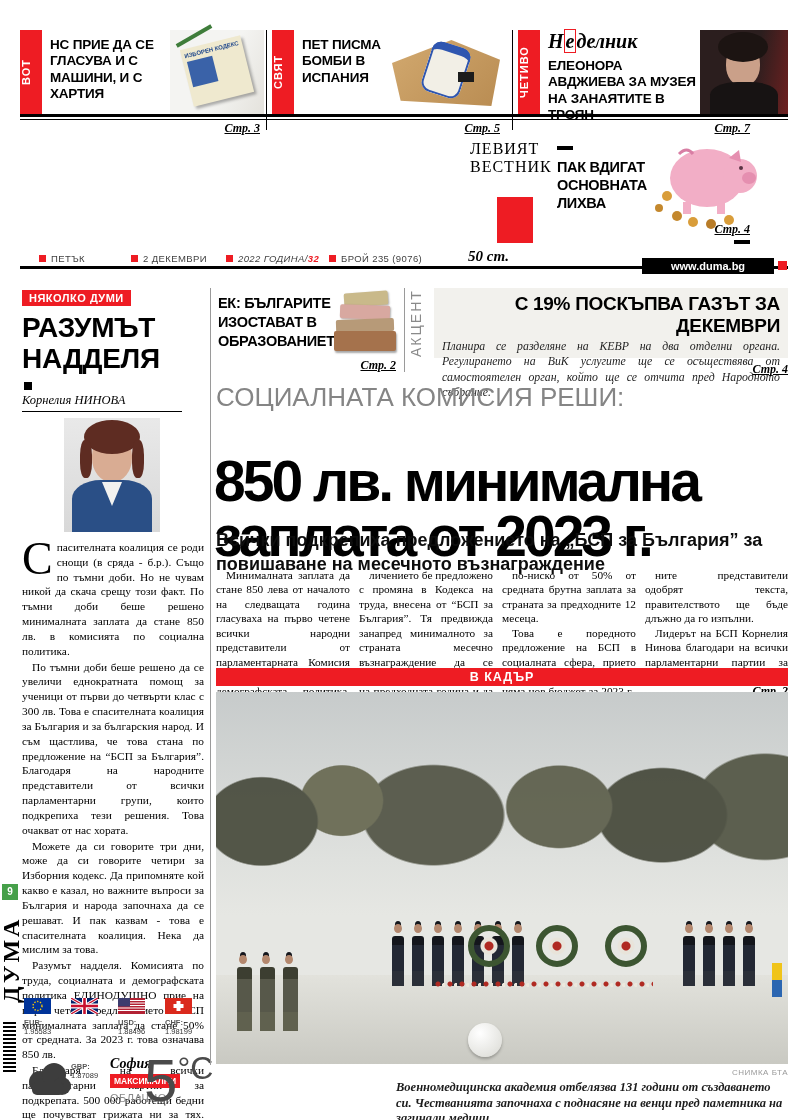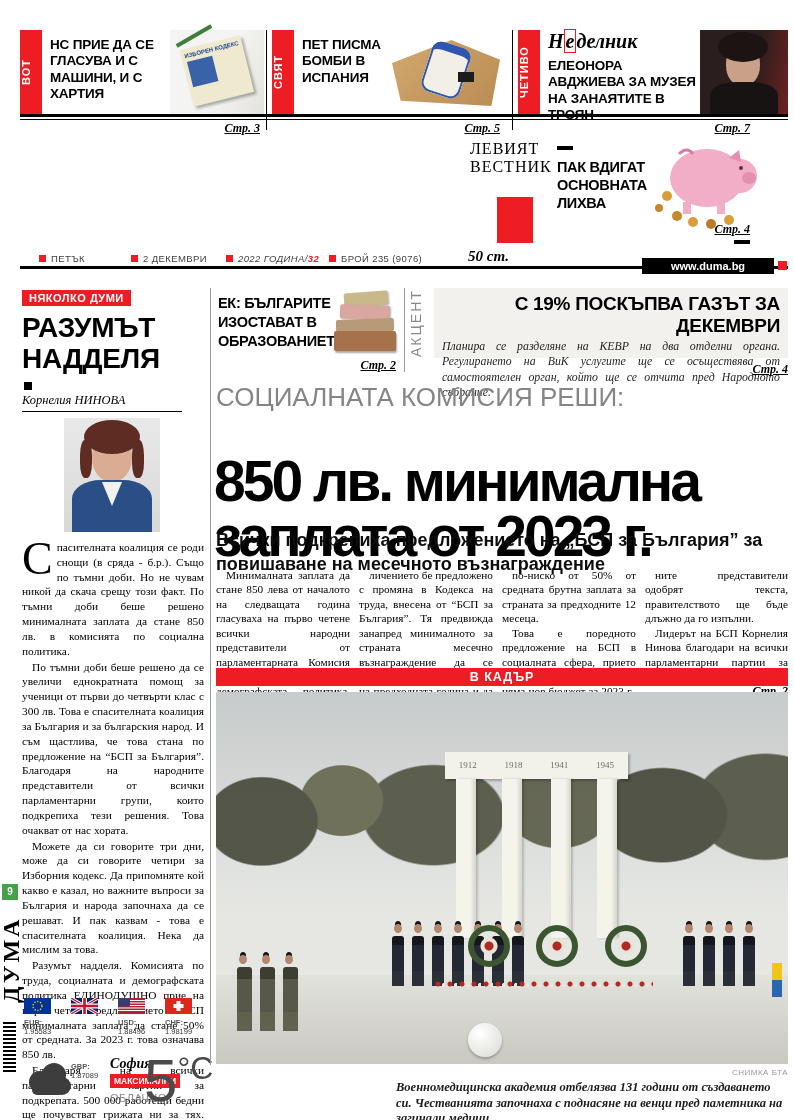--- a/index.html
+++ b/index.html
@@ -255,32 +255,20 @@
     <p>ните представители одобрят текста, правителството ще бъде длъжно да го изпълни.</p>
     <p>Лидерът на БСП Корнелия Нинова благодари на всички парламентарни партии за подкрепата.</p>
     <div class="pageref" style="text-align:right;">Стр. 2</div>
   </div>
 
   <div class="abs redbg" style="left:216px;top:668px;width:572px;height:18px;font-size:12.5px;font-weight:700;text-align:center;line-height:18px;letter-spacing:1px;">В КАДЪР</div>
 
   <div class="abs photo" style="left:216px;top:692px;width:572px;height:372px;">
     <div class="trees"></div>
     <div class="steps"></div>
-    <div class="monument">
-      <div class="beam">
-        <span>1912</span>
-        <span>1918</span>
-        <span>1941</span>
-        <span>1945</span>
-      </div>
-      <div class="pillar" style="left:6%;"></div>
-      <div class="pillar" style="left:31%;"></div>
-      <div class="pillar" style="left:58%;"></div>
-      <div class="pillar" style="left:83%;"></div>
-    </div>
     <div class="abs" style="left:30%;bottom:21%;display:flex;">
       <i class="sol"></i>
         <i class="sol"></i>
         <i class="sol"></i>
         <i class="sol"></i>
         <i class="sol"></i>
         <i class="sol"></i>
         <i class="sol"></i>
     </div>
     <div class="abs" style="right:5%;bottom:21%;display:flex;">

